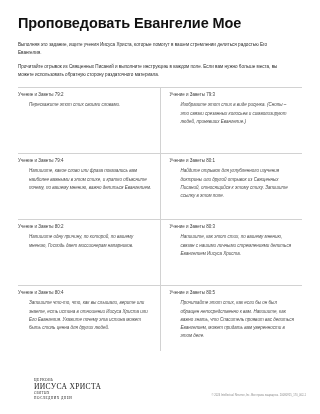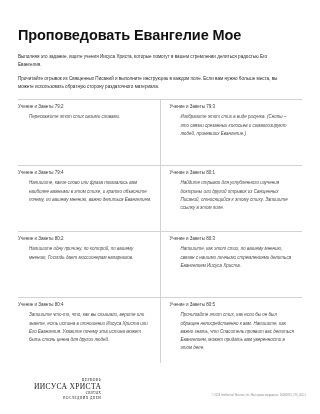--- a/index.html
+++ b/index.html
@@ -19,21 +19,21 @@
     width: 320px;
     height: 414px;
     box-sizing: border-box;
     padding: 12px 18px 0 18px;
   }
   .page-title {
     font-size: 14.5px;
     font-weight: bold;
     letter-spacing: -0.1px;
     color: #111111;
-    margin: 16px 0 9px 0;
+    margin: 4px 0 9px 0;
     line-height: 1.1;
   }
   .intro {
     font-size: 4.6px;
     line-height: 1.85;
     color: #2b2b2b;
     margin: 0 0 5px 0;
     max-width: 272px;
   }
   .intro.second {
@@ -77,21 +77,21 @@
     position: absolute;
     left: 18px;
     right: 10px;
     bottom: 6px;
     height: 40px;
   }
   .logo {
     position: absolute;
     left: 16px;
     bottom: 8px;
-    text-align: right;
+    text-align: left;
     color: #1a1a1a;
     font-family: "Liberation Serif", serif;
   }
   .logo-line-1 {
     font-size: 3.6px;
     letter-spacing: 0.5px;
     line-height: 1.25;
   }
   .logo-line-2 {
     font-size: 7.6px;

